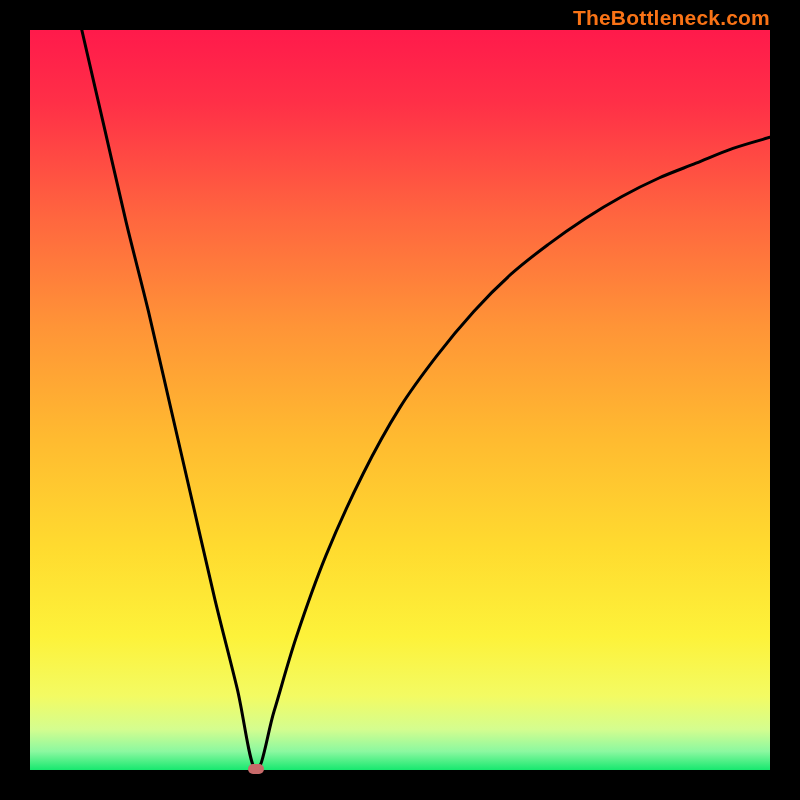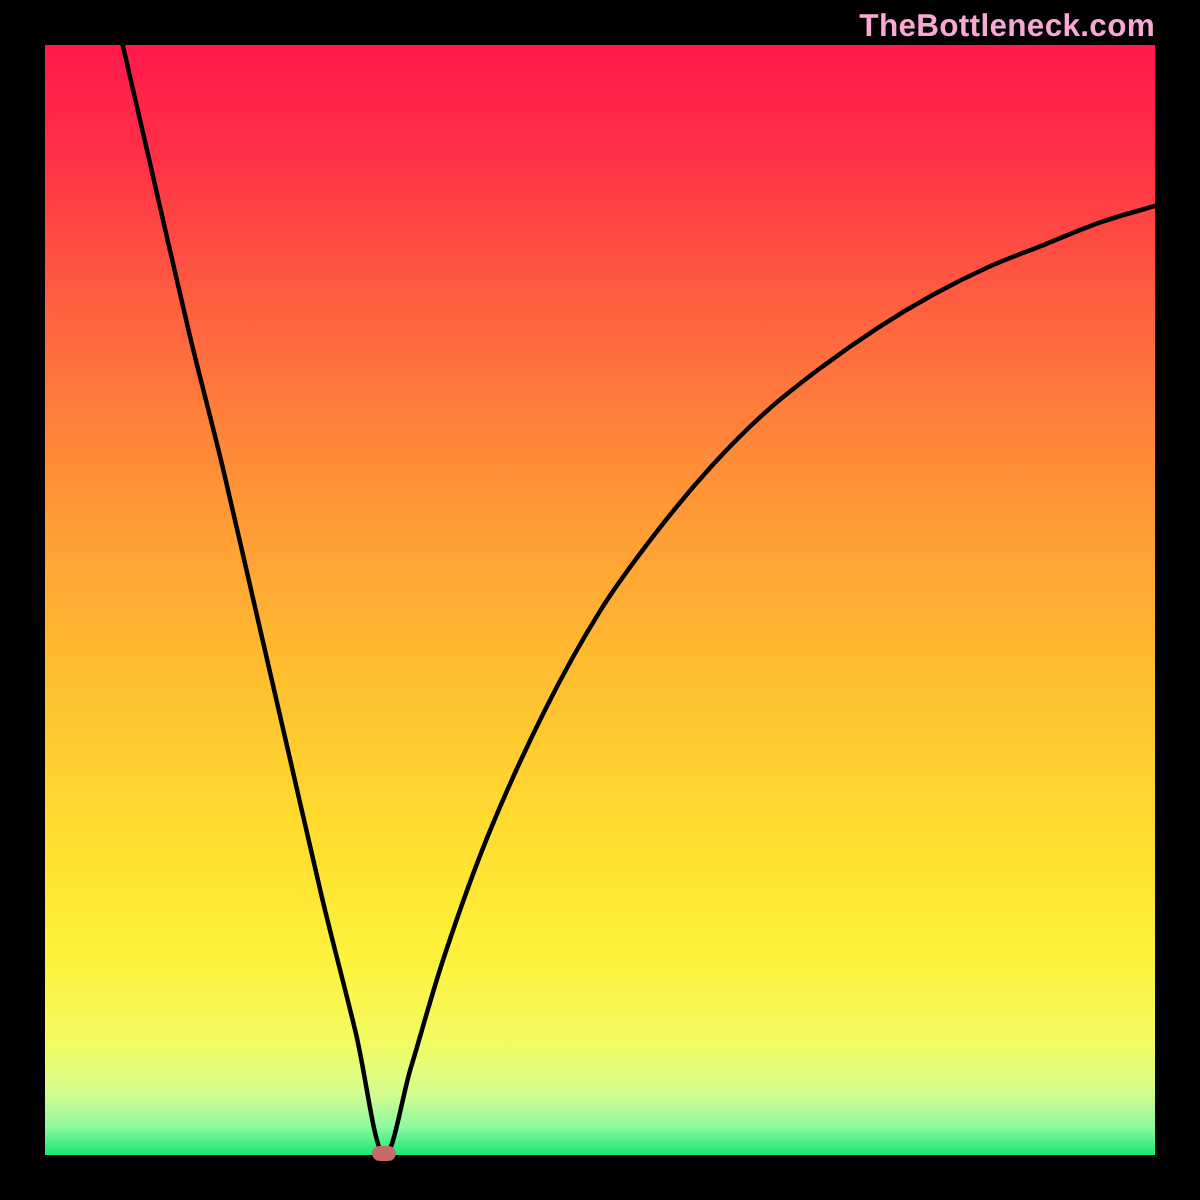--- a/index.html
+++ b/index.html
@@ -21,21 +21,21 @@
     width: 100%;
     height: 100%;
     position: absolute;
     top: 0;
     left: 0;
   }
   .watermark {
     position: absolute;
     top: 6px;
     right: 30px;
-    color: #f9a8d4;
+    color: #f97316;
     font-family: Arial, Helvetica, sans-serif;
     font-size: 21px;
     font-weight: bold;
     letter-spacing: 0.2px;
   }
   .curve-svg {
     position: absolute;
     top: 0;
     left: 0;
     width: 100%;

